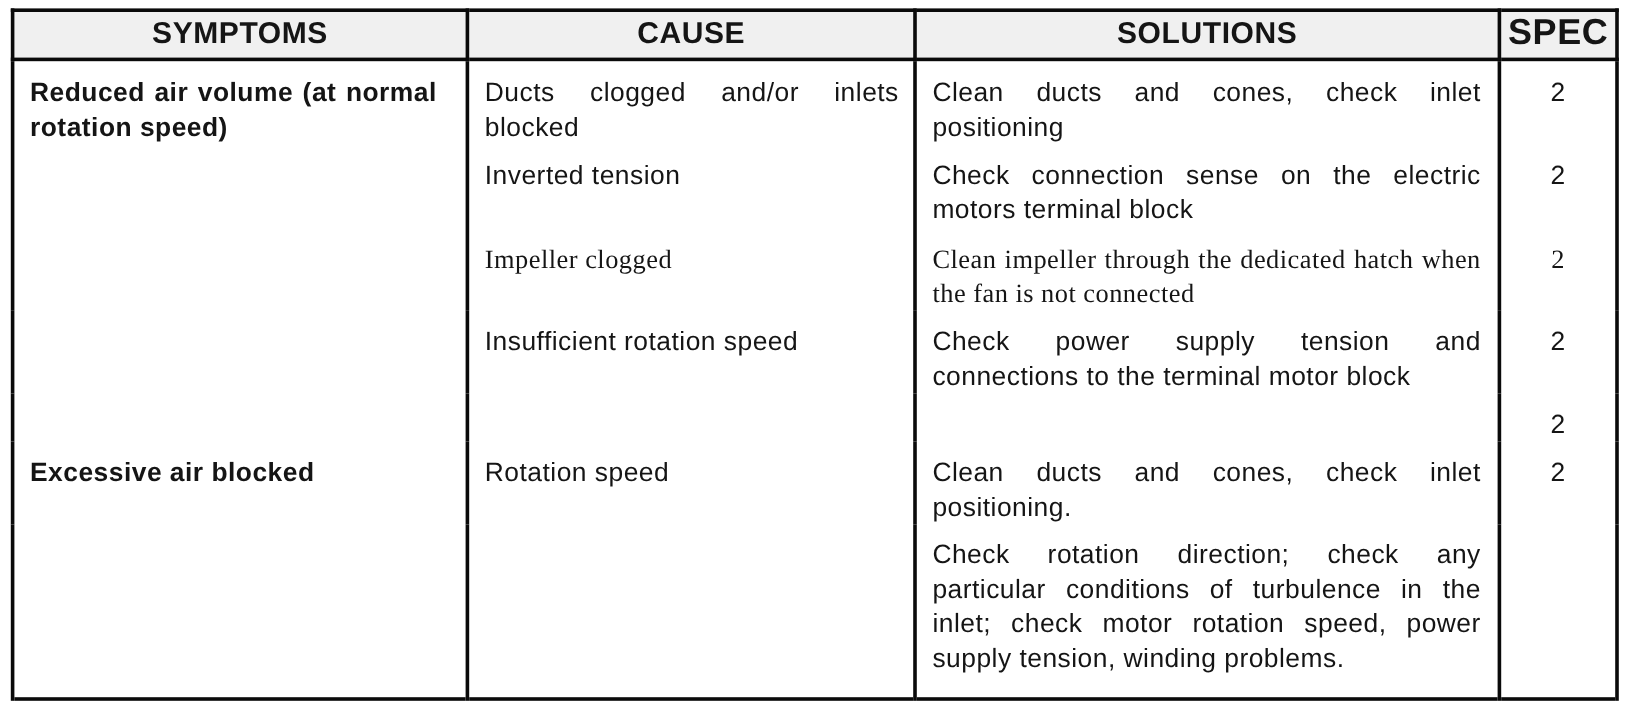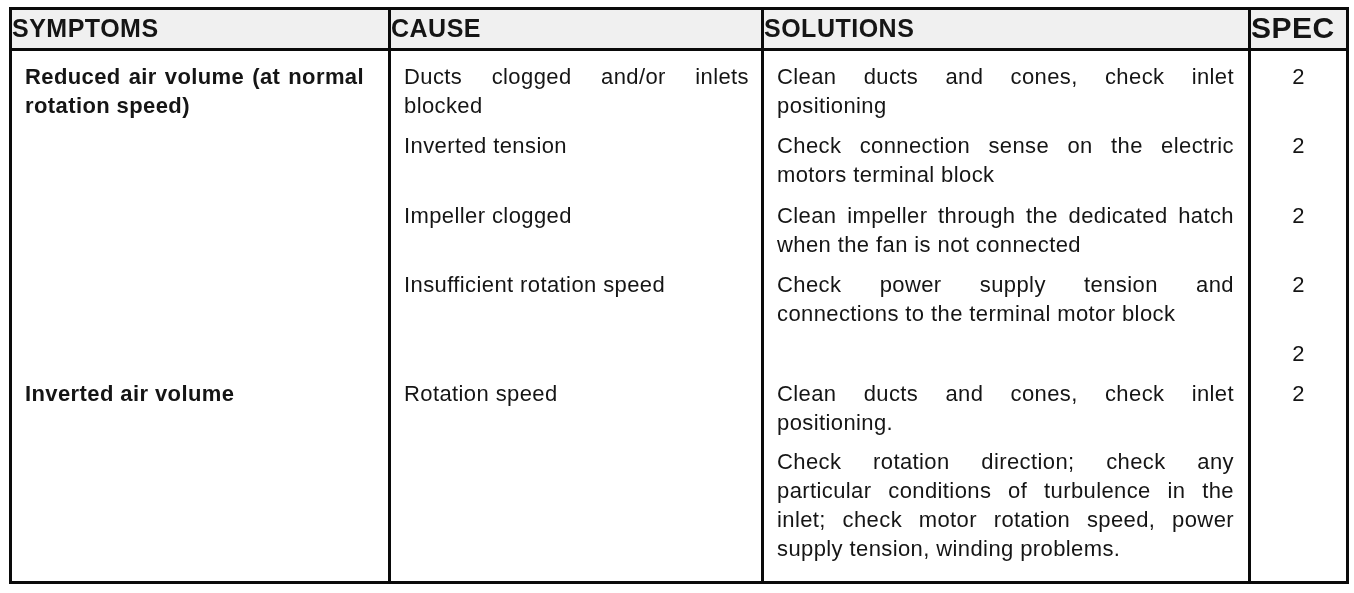--- a/index.html
+++ b/index.html
@@ -28,21 +28,21 @@
   col.c-cause     { width: 373px; }
   col.c-solutions { width: 487px; }
   col.c-spec      { width: 98px;  }
 
   th {
     background: #f0f0f0;
     border: 3px solid #0a0a0a;
     font-size: 25px;
     font-weight: bold;
     letter-spacing: 0.5px;
-    text-align: left;
+    text-align: center;
     vertical-align: middle;
     height: 31px;
     padding: 1px 0 3px 0;
   }
   th.spec-head { font-size: 30px; }
 
   td {
     vertical-align: top;
     border-left: 3px solid #0a0a0a;
     border-right: 3px solid #0a0a0a;
@@ -65,21 +65,21 @@
   }
   td.cell-solution {
     text-align: justify;
     padding: 11px 14px 0 13px;
   }
   td.cell-spec {
     text-align: center;
     padding: 11px 2px 0 2px;
   }
   tr.r-std   { height: 70px; }
-  tr.r-std3  { height: 69px; }
+  tr.r-std3  { height: 69px; font-family: Liberation Serif, serif; }
   tr.r-std4  { height: 66px; }
   tr.r-empty { height: 37px; }
   tr.r-exc   { height: 68px; }
   tr.r-last td.cell-solution { padding-top: 10px; }
 </style>
 </head>
 <body>
 
 <div class="page">
   <table class="trouble-table">
@@ -118,21 +118,21 @@
         <td class="cell-cause">Insufficient rotation speed</td>
         <td class="cell-solution">Check power supply tension and connections to the terminal motor block</td>
         <td class="cell-spec">2</td>
       </tr>
       <tr class="r-empty">
         <td class="cell-cause"></td>
         <td class="cell-solution"></td>
         <td class="cell-spec">2</td>
       </tr>
       <tr class="r-exc">
-        <td class="cell-symptom" rowspan="2">Inverted air volume</td>
+        <td class="cell-symptom" rowspan="2">Excessive air blocked</td>
         <td class="cell-cause">Rotation speed</td>
         <td class="cell-solution">Clean ducts and cones, check inlet positioning.</td>
         <td class="cell-spec">2</td>
       </tr>
       <tr class="r-last">
         <td class="cell-cause"></td>
         <td class="cell-solution">Check rotation direction; check any particular conditions of turbulence in the inlet; check motor rotation speed, power supply tension, winding problems.</td>
         <td class="cell-spec"></td>
       </tr>
     </tbody>

